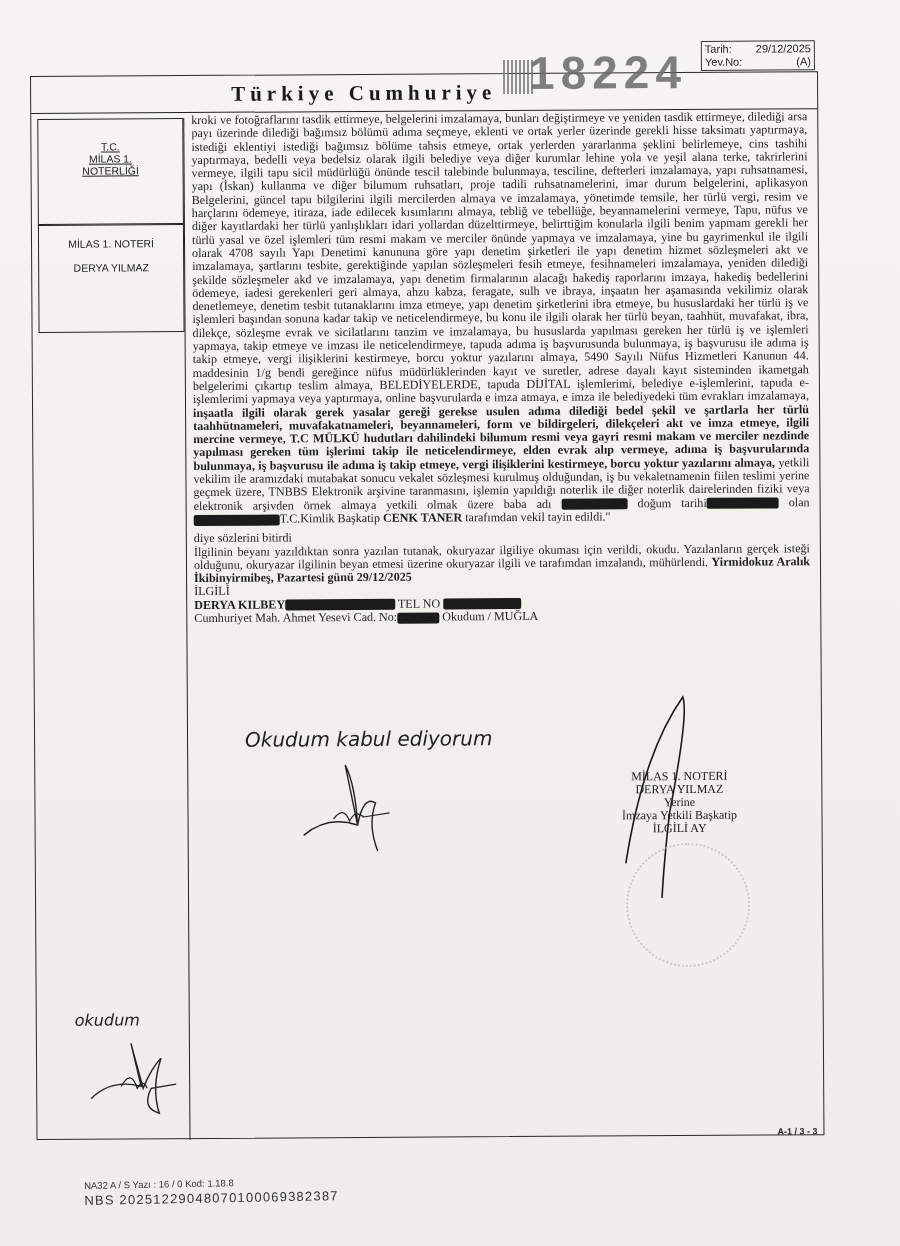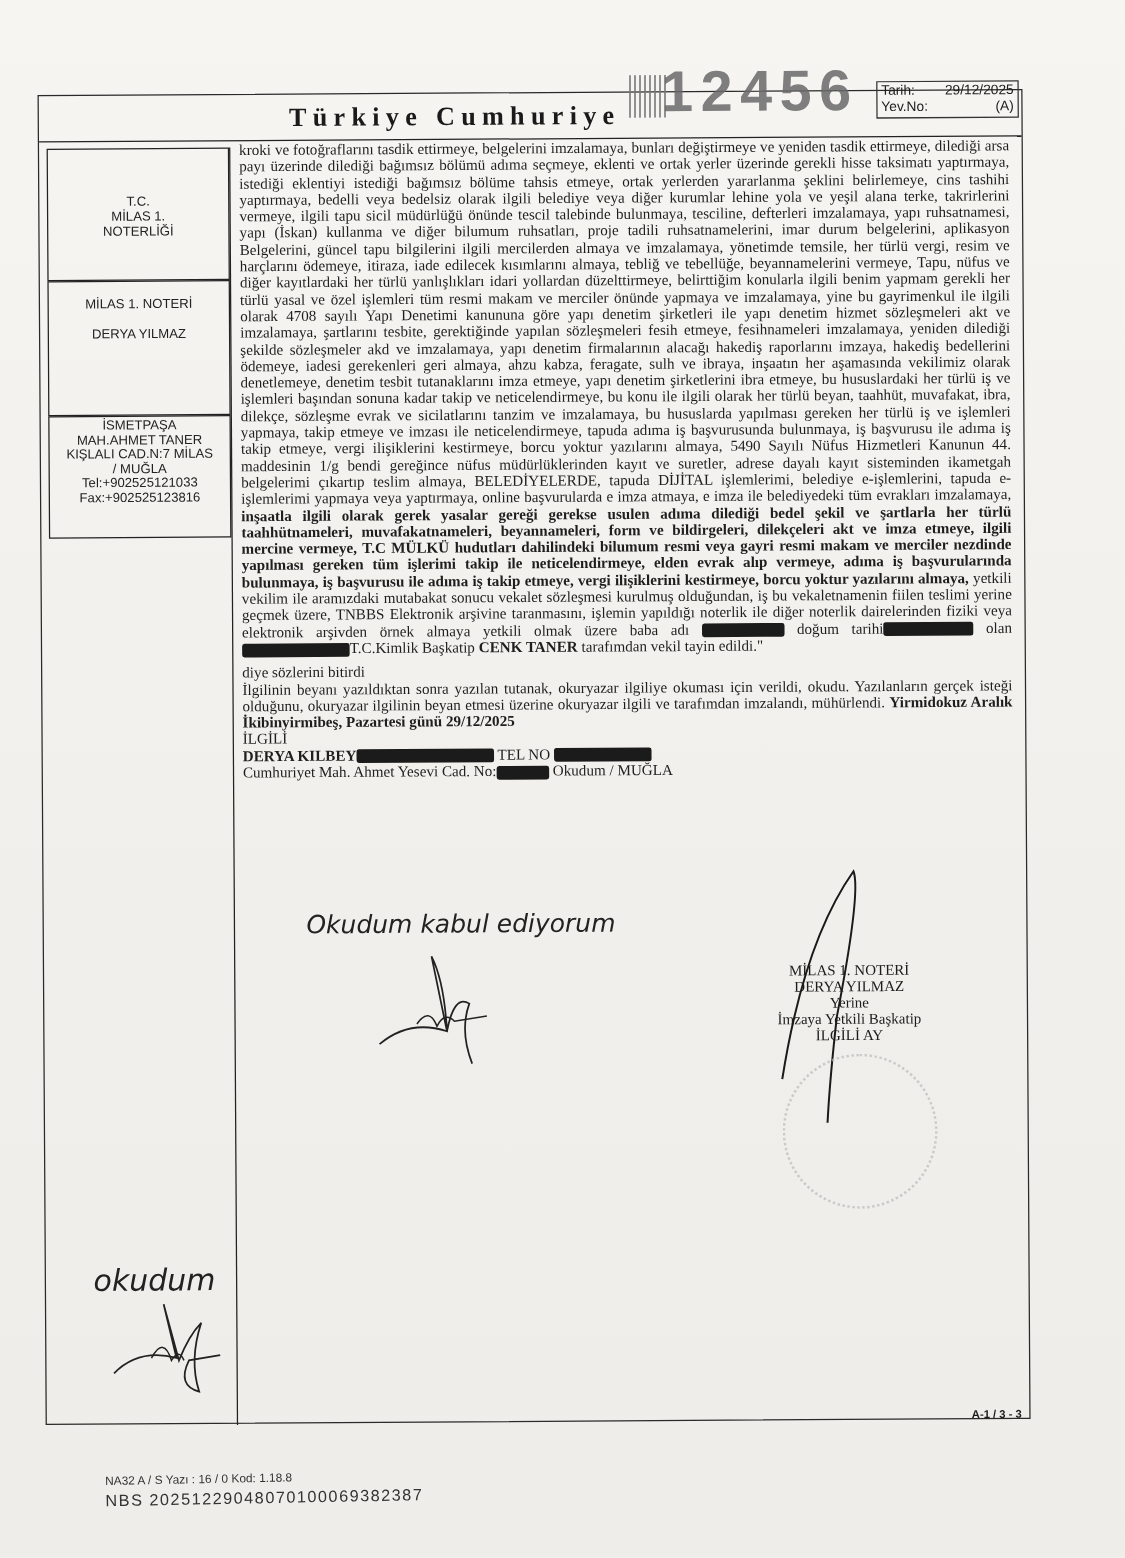--- a/index.html
+++ b/index.html
@@ -29,33 +29,33 @@
     font-size:46px; font-weight:bold; letter-spacing:6px; color:#6a6a6a; opacity:.85;
   }
   .stamp-prefix {
     position:absolute; left:472px; top:-14px; width:30px; height:34px;
     background:repeating-linear-gradient(90deg,#777 0 2px,transparent 2px 4px);
     opacity:.8;
   }
   .date-box {
     position:absolute; right:2px; top:-32px; font-family:"Liberation Sans", sans-serif;
     font-size:11px; line-height:13px; text-align:right; width:106px; border:1px solid #333;
-    padding:1px 3px; background:transparent;margin-top:24px;
+    padding:1px 3px; background:transparent;
   }
   .date-box .row { display:flex; justify-content:space-between; }
   .sidebar {
     position:absolute; left:6px; top:42px; width:146px; height:1022px;
     border-right:1.4px solid #222;
   }
   .side-box {
     border:1.2px solid #222; margin-bottom:0; position:relative;
     font-family:"Liberation Sans", sans-serif; font-size:10.5px; text-align:center;
     line-height:12px; color:#222;
   }
-  .box1 { height:106px; padding-top:36px; box-sizing:border-box; }
+  .box1 { height:106px; padding-top:21px; box-sizing:border-box;text-decoration:underline; }
   .box2 { height:108px; padding-top:12px; box-sizing:border-box; }
   .box2 div { margin-bottom:12px; }
   .box3 { height:98px; padding-top:2px; box-sizing:border-box; line-height:11.5px; }
   .content {
     position:absolute; left:160px; top:38px; width:616px;
     font-size:12.1px; line-height:13.3px; text-align:justify; color:#1e1e1e;
   }
   .content p { margin:0; }
   .redact { display:inline-block; background:#1b1b1b; height:11px; vertical-align:middle; border-radius:2px; }
   b { font-weight:bold; }
@@ -85,21 +85,21 @@
 </head>
 <body>
 
 <div class="page">
 
   <div class="frame">
 
     <div class="header-band">
       <div class="title">Türkiye Cumhuriye</div>
       <div class="stamp-prefix"></div>
-      <div class="stamp-no">12456</div>
+      <div class="stamp-no">18224</div>
       <div class="date-box">
         <div class="row">
             <span>Tarih:</span>
             <span>29/12/2025</span>
           </div>
         <div class="row">
             <span>Yev.No:</span>
             <span>(A)</span>
           </div>
       </div>
@@ -108,29 +108,21 @@
     <div class="sidebar">
       <div class="side-box box1">
         <div>T.C.</div>
         <div>MİLAS 1.</div>
         <div>NOTERLİĞİ</div>
       </div>
       <div class="side-box box2">
         <div>MİLAS 1. NOTERİ</div>
         <div>DERYA YILMAZ</div>
       </div>
-      <div class="side-box box3">
-        <div>İSMETPAŞA</div>
-        <div>MAH.AHMET TANER</div>
-        <div>KIŞLALI CAD.N:7 MİLAS</div>
-        <div>/ MUĞLA</div>
-        <div>Tel:+902525121033</div>
-        <div>Fax:+902525123816</div>
-      </div>
-      <div class="hand" style="left:32px; top:892px; font-size:24px;">okudum</div>
+      <div class="hand" style="left:32px; top:892px; font-size:16px;">okudum</div>
       <svg class="sig" style="left:38px; top:920px;" width="110" height="80">
         <path d="M10 60 Q30 40 60 48 L50 5 L62 50 Q70 30 80 20 Q70 50 78 75 Q60 70 70 50 L95 46" fill="none" stroke="#222" stroke-width="1.4"></path>
         <path d="M40 48 Q50 30 56 50 Q62 40 66 50" fill="none" stroke="#222" stroke-width="1.2"></path>
       </svg>
     </div>
 
     <div class="content">
       <p>
         <span>kroki ve fotoğraflarını tasdik ettirmeye, belgelerini imzalamaya, bunları değiştirmeye ve yeniden tasdik ettirmeye, dilediği arsa payı üzerinde dilediği bağımsız bölümü adıma seçmeye, eklenti ve ortak yerler üzerinde gerekli hisse taksimatı yaptırmaya, istediği eklentiyi istediği bağımsız bölüme tahsis etmeye, ortak yerlerden yararlanma şeklini belirlemeye, cins tashihi yaptırmaya, bedelli veya bedelsiz olarak ilgili belediye veya diğer kurumlar lehine yola ve yeşil alana terke, takrirlerini vermeye, ilgili tapu sicil müdürlüğü önünde tescil talebinde bulunmaya, tesciline, defterleri imzalamaya, yapı ruhsatnamesi, yapı (İskan) kullanma ve diğer bilumum ruhsatları, proje tadili ruhsatnamelerini, imar durum belgelerini, aplikasyon Belgelerini, güncel tapu bilgilerini ilgili mercilerden almaya ve imzalamaya, yönetimde temsile, her türlü vergi, resim ve harçlarını ödemeye, itiraza, iade edilecek kısımlarını almaya, tebliğ ve tebellüğe, beyannamelerini vermeye, Tapu, nüfus ve diğer kayıtlardaki her türlü yanlışlıkları idari yollardan düzelttirmeye, belirttiğim konularla ilgili benim yapmam gerekli her türlü yasal ve özel işlemleri tüm resmi makam ve merciler önünde yapmaya ve imzalamaya, yine bu gayrimenkul ile ilgili olarak 4708 sayılı Yapı Denetimi kanununa göre yapı denetim şirketleri ile yapı denetim hizmet sözleşmeleri akt ve imzalamaya, şartlarını tesbite, gerektiğinde yapılan sözleşmeleri fesih etmeye, fesihnameleri imzalamaya, yeniden dilediği şekilde sözleşmeler akd ve imzalamaya, yapı denetim firmalarının alacağı hakediş raporlarını imzaya, hakediş bedellerini ödemeye, iadesi gerekenleri geri almaya, ahzu kabza, feragate, sulh ve ibraya, inşaatın her aşamasında vekilimiz olarak denetlemeye, denetim tesbit tutanaklarını imza etmeye, yapı denetim şirketlerini ibra etmeye, bu hususlardaki her türlü iş ve işlemleri başından sonuna kadar takip ve neticelendirmeye, bu konu ile ilgili olarak her türlü beyan, taahhüt, muvafakat, ibra, dilekçe, sözleşme evrak ve sicilatlarını tanzim ve imzalamaya, bu hususlarda yapılması gereken her türlü iş ve işlemleri yapmaya, takip etmeye ve imzası ile neticelendirmeye, tapuda adıma iş başvurusunda bulunmaya, iş başvurusu ile adıma iş takip etmeye, vergi ilişiklerini kestirmeye, borcu yoktur yazılarını almaya, 5490 Sayılı Nüfus Hizmetleri Kanunun 44. maddesinin 1/g bendi gereğince nüfus müdürlüklerinden kayıt ve suretler, adrese dayalı kayıt sisteminden ikametgah belgelerimi çıkartıp teslim almaya, BELEDİYELERDE, tapuda DİJİTAL işlemlerimi, belediye e-işlemlerini, tapuda e-işlemlerimi yapmaya veya yaptırmaya, online başvurularda e imza atmaya, e imza ile belediyedeki tüm evrakları imzalamaya,</span>
         <b>inşaatla ilgili olarak gerek yasalar gereği gerekse usulen adıma dilediği bedel şekil ve şartlarla her türlü taahhütnameleri, muvafakatnameleri, beyannameleri, form ve bildirgeleri, dilekçeleri akt ve imza etmeye, ilgili mercine vermeye, T.C MÜLKÜ hudutları dahilindeki bilumum resmi veya gayri resmi makam ve merciler nezdinde yapılması gereken tüm işlerimi takip ile neticelendirmeye, elden evrak alıp vermeye, adıma iş başvurularında bulunmaya, iş başvurusu ile adıma iş takip etmeye, vergi ilişiklerini kestirmeye, borcu yoktur yazılarını almaya,</b><span> yetkili vekilim ile aramızdaki mutabakat sonucu vekalet sözleşmesi kurulmuş olduğundan, iş bu vekaletnamenin fiilen teslimi yerine geçmek üzere, TNBBS Elektronik arşivine taranmasını, işlemin yapıldığı noterlik ile diğer noterlik dairelerinden fiziki veya elektronik arşivden örnek almaya yetkili olmak üzere baba adı</span>

